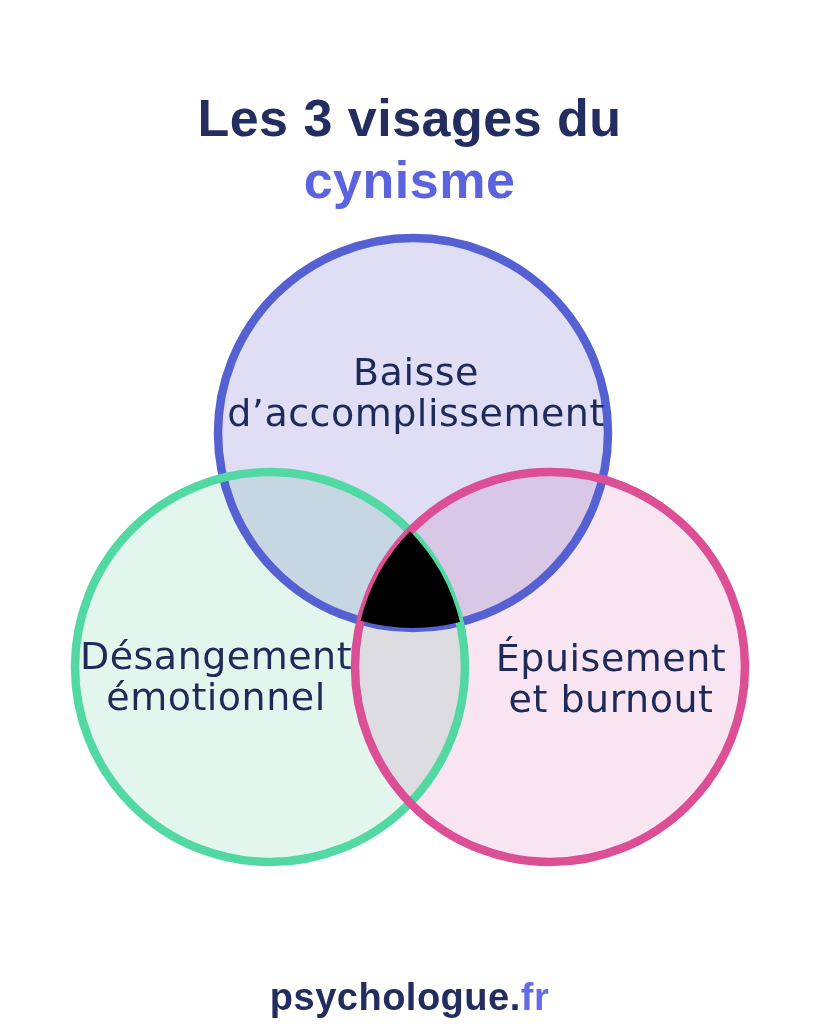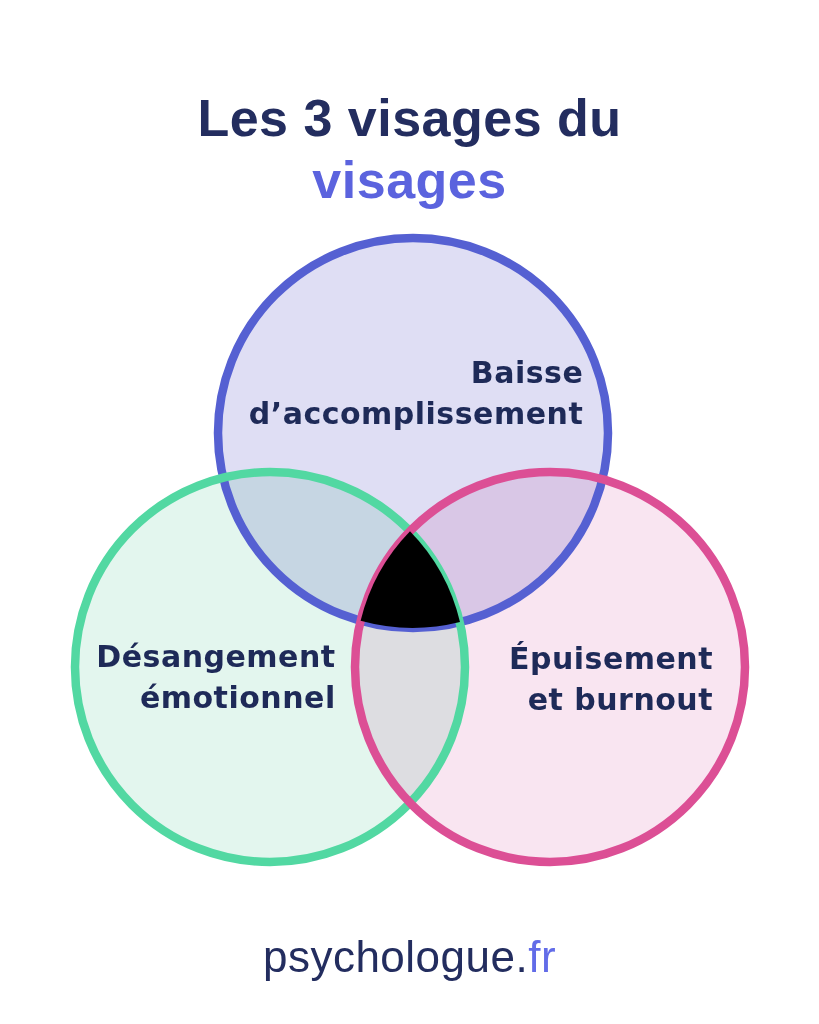--- a/index.html
+++ b/index.html
@@ -30,51 +30,51 @@
   .title .line{display:block;}
   .title .accent{color:var(--accent-periwinkle);}
 
   .venn-svg{position:absolute;left:0;top:0;}
   .vfill{mix-blend-mode:multiply;}
   .ring{fill:none;stroke-width:8.5px;}
 
   .vlabel{
     position:absolute;
     transform:translate(-50%,-50%);
-    text-align:right;
+    text-align:center;
     font-family:"DejaVu Sans",sans-serif;
-    font-weight:700;
-    font-size:30px;line-height:41px;
+    font-weight:400;
+    font-size:38px;line-height:41px;
     letter-spacing:0.5px;
     color:var(--label-navy);
     white-space:nowrap;
   }
   #label-top{left:416px;top:393px;}
   #label-left{left:216px;top:677px;}
   #label-right{left:611px;top:679px;}
   .vlabel .line{display:block;}
 
   .brand{
-    position:absolute;top:932px;left:0;width:100%;
+    position:absolute;top:976px;left:0;width:100%;
     text-align:center;
-    font-weight:400;
-    font-size:44px;
+    font-weight:700;
+    font-size:38px;
     letter-spacing:0.5px;
     color:var(--brand-navy);
   }
   .brand .tld{color:var(--brand-tld-blue);}
 </style>
 </head>
 <body>
 
 <div class="poster">
 
   <h1 class="title">
     <span class="line">Les 3 visages du</span>
-    <span class="line accent">visages</span>
+    <span class="line accent">cynisme</span>
   </h1>
 
   <svg class="venn-svg" width="819" height="1024" viewBox="0 0 819 1024" xmlns="http://www.w3.org/2000/svg">
     <g style="isolation:isolate">
       <circle class="vfill" cx="413" cy="433" r="195" fill="#dfdef4"></circle>
       <circle class="vfill" cx="270" cy="667" r="195" fill="#e3f6ee"></circle>
       <circle class="vfill" cx="550" cy="667" r="195" fill="#f9e5f1"></circle>
     </g>
     <circle class="ring" cx="413" cy="433" r="195" stroke="#5560d2"></circle>
     <circle class="ring" cx="270" cy="667" r="195" stroke="#52d8a2"></circle>

